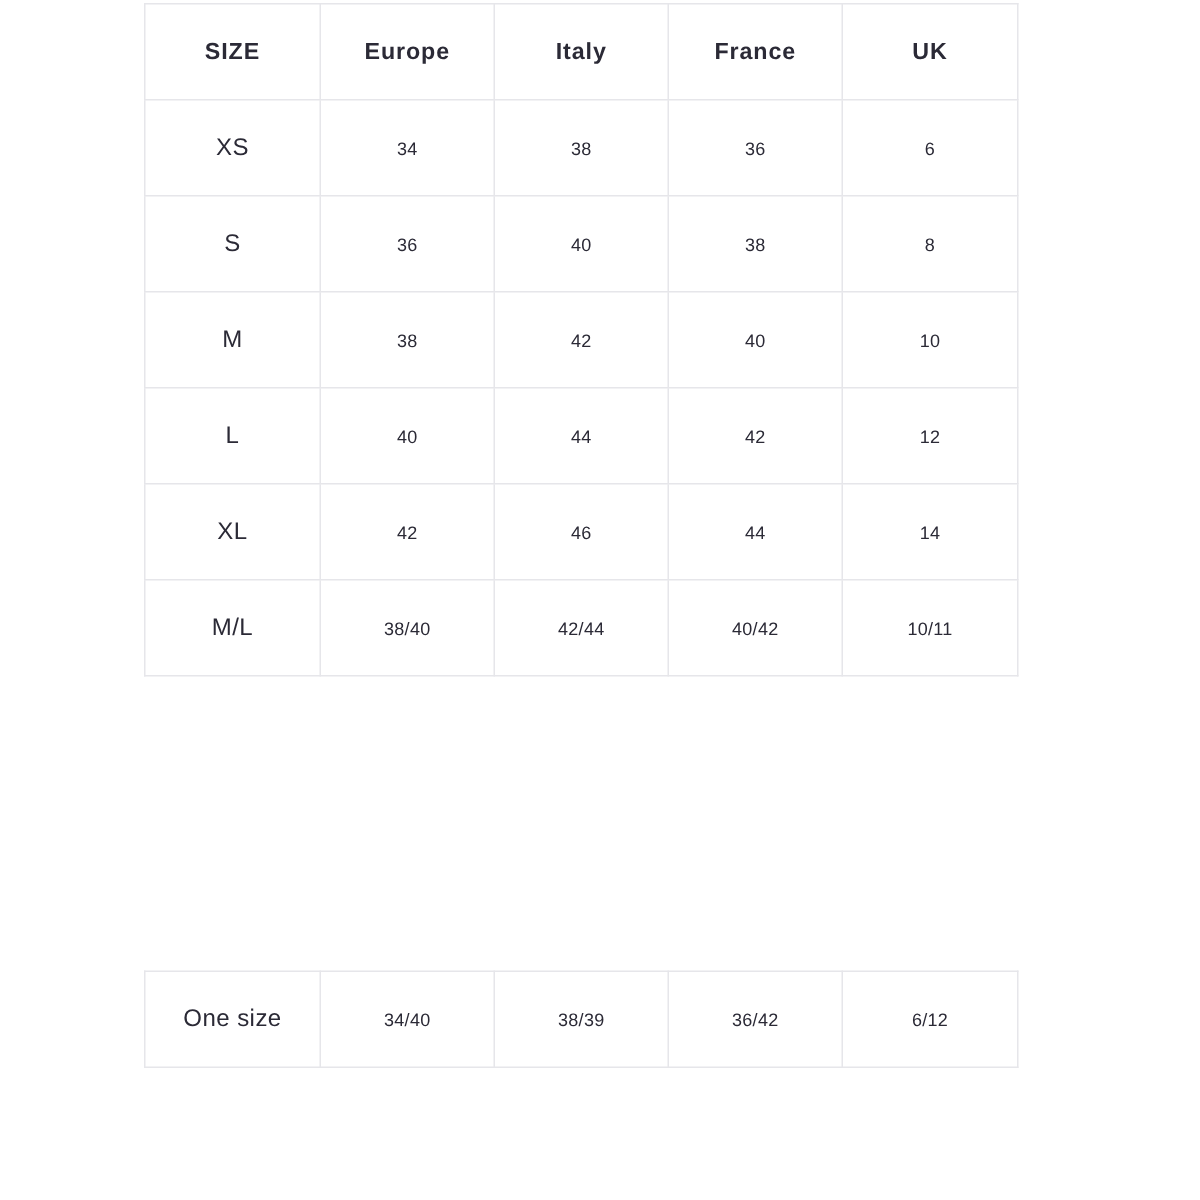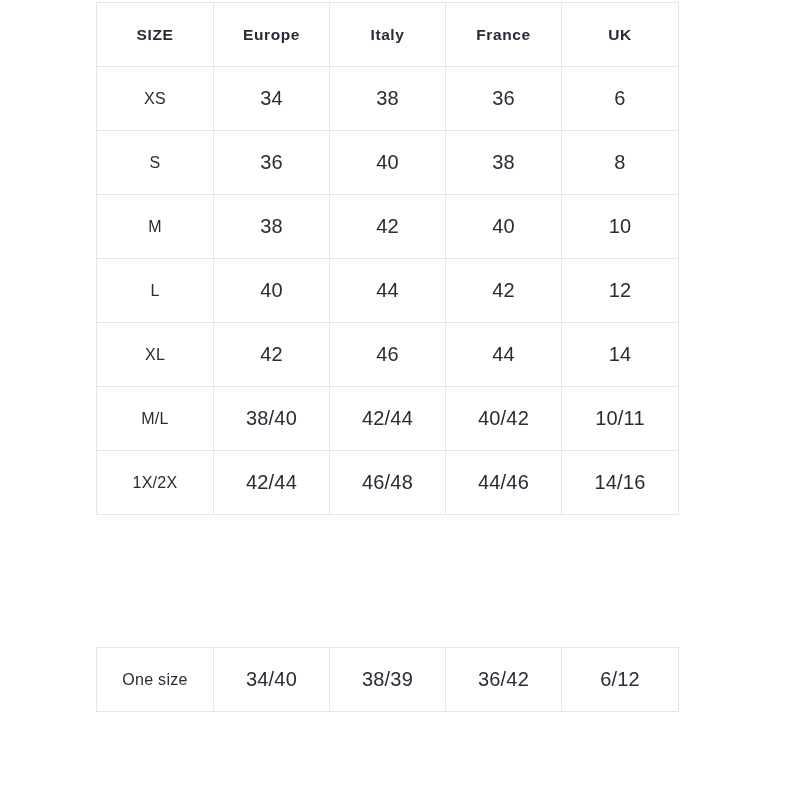--- a/index.html
+++ b/index.html
@@ -31,21 +31,21 @@
   table.size-table {
     border-collapse: collapse;
     width: 582px;
     table-layout: fixed;
   }
   table.size-table td,
   table.size-table th {
     border: 1px solid #e6e6ea;
     text-align: center;
     vertical-align: middle;
-    font-size: 20px;
+    font-size: 12px;
     font-weight: 400;
     color: #2b2a36;
     padding: 0;
     height: 63px;
     letter-spacing: 0.2px;
   }
   table.size-table th {
     font-weight: 700;
     font-size: 15.5px;
     letter-spacing: 0.6px;
@@ -120,27 +120,20 @@
           <td>44</td>
           <td>14</td>
         </tr>
         <tr>
           <td class="rowhead">M/L</td>
           <td>38/40</td>
           <td>42/44</td>
           <td>40/42</td>
           <td>10/11</td>
         </tr>
-        <tr>
-          <td class="rowhead">1X/2X</td>
-          <td>42/44</td>
-          <td>46/48</td>
-          <td>44/46</td>
-          <td>14/16</td>
-        </tr>
       </tbody>
     </table>
   </div>
 
   <div class="table-wrap" id="extra-table-wrap">
     <table class="size-table">
       <colgroup>
         <col class="c0">
           <col class="c1">
           <col class="c2">

